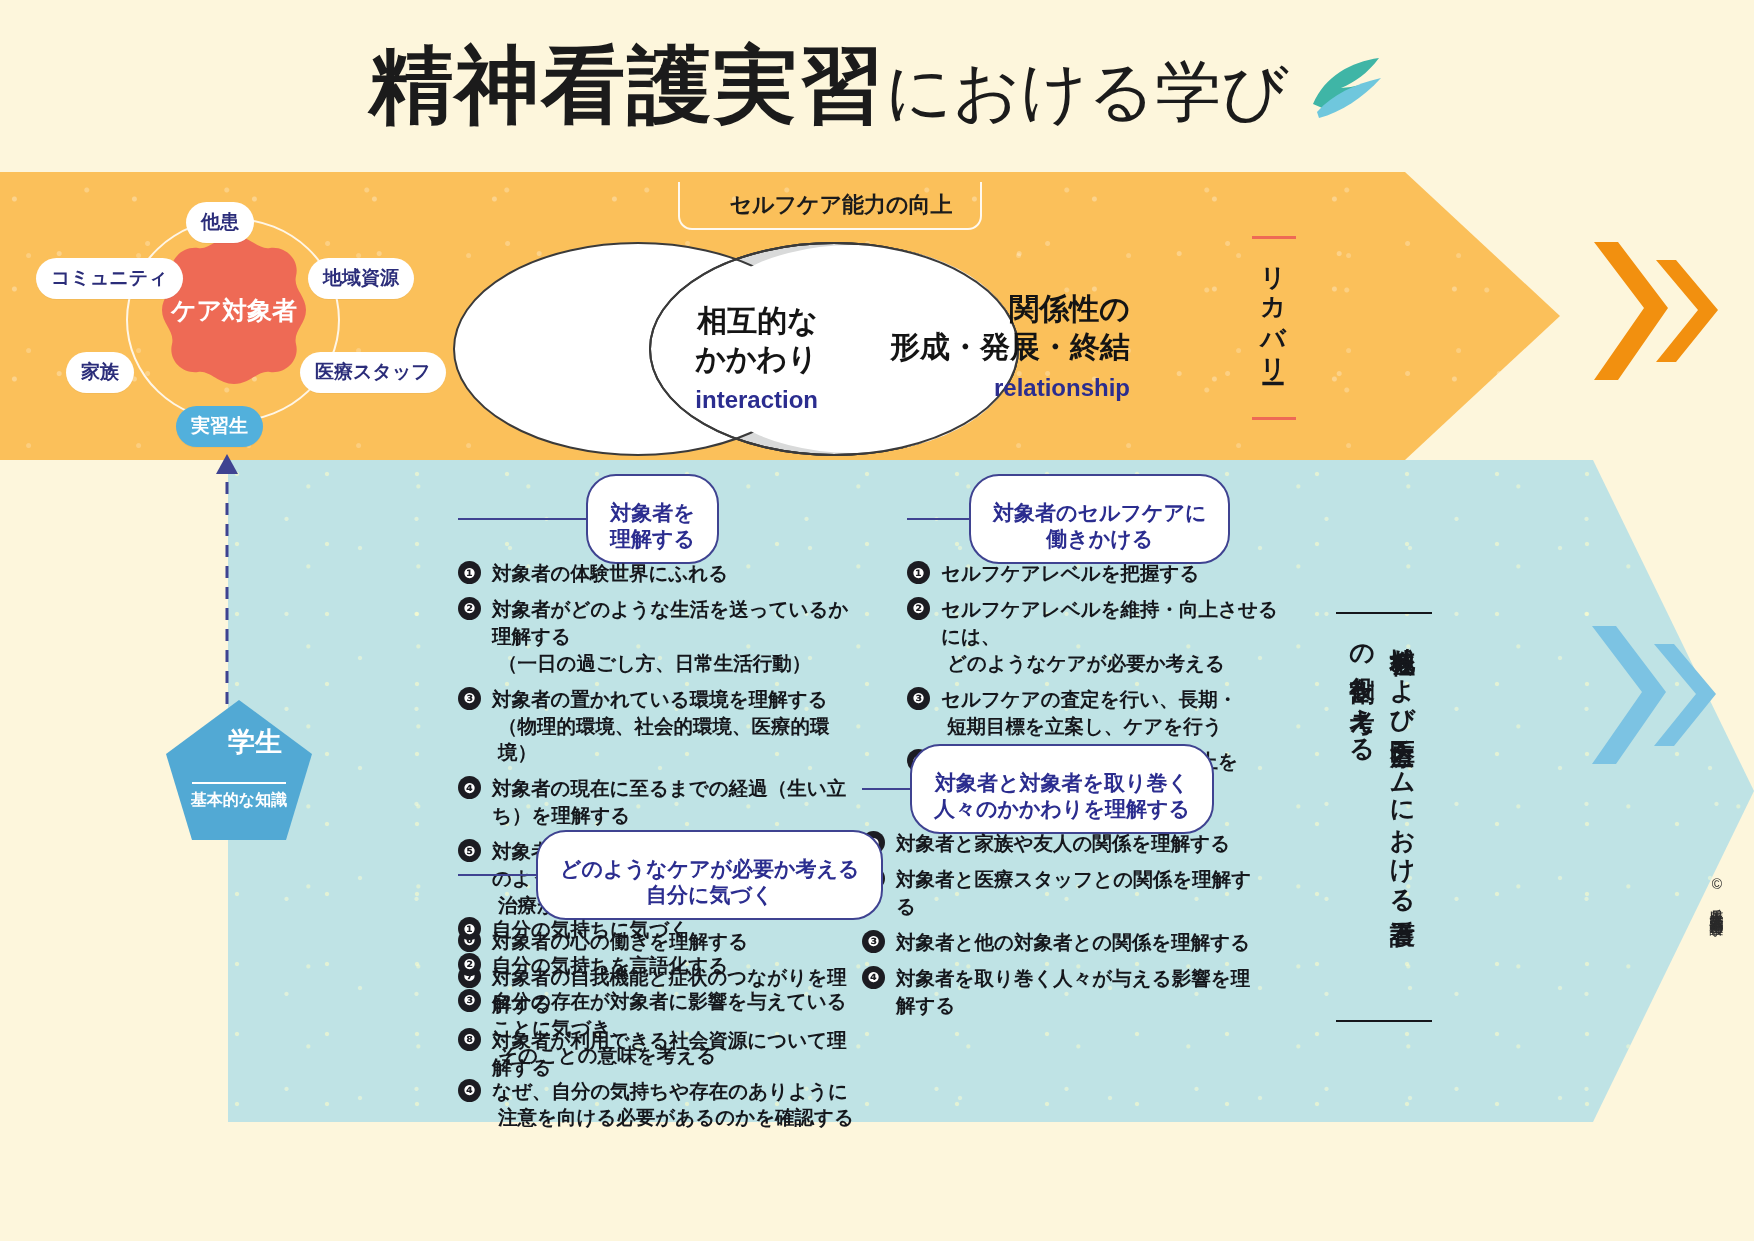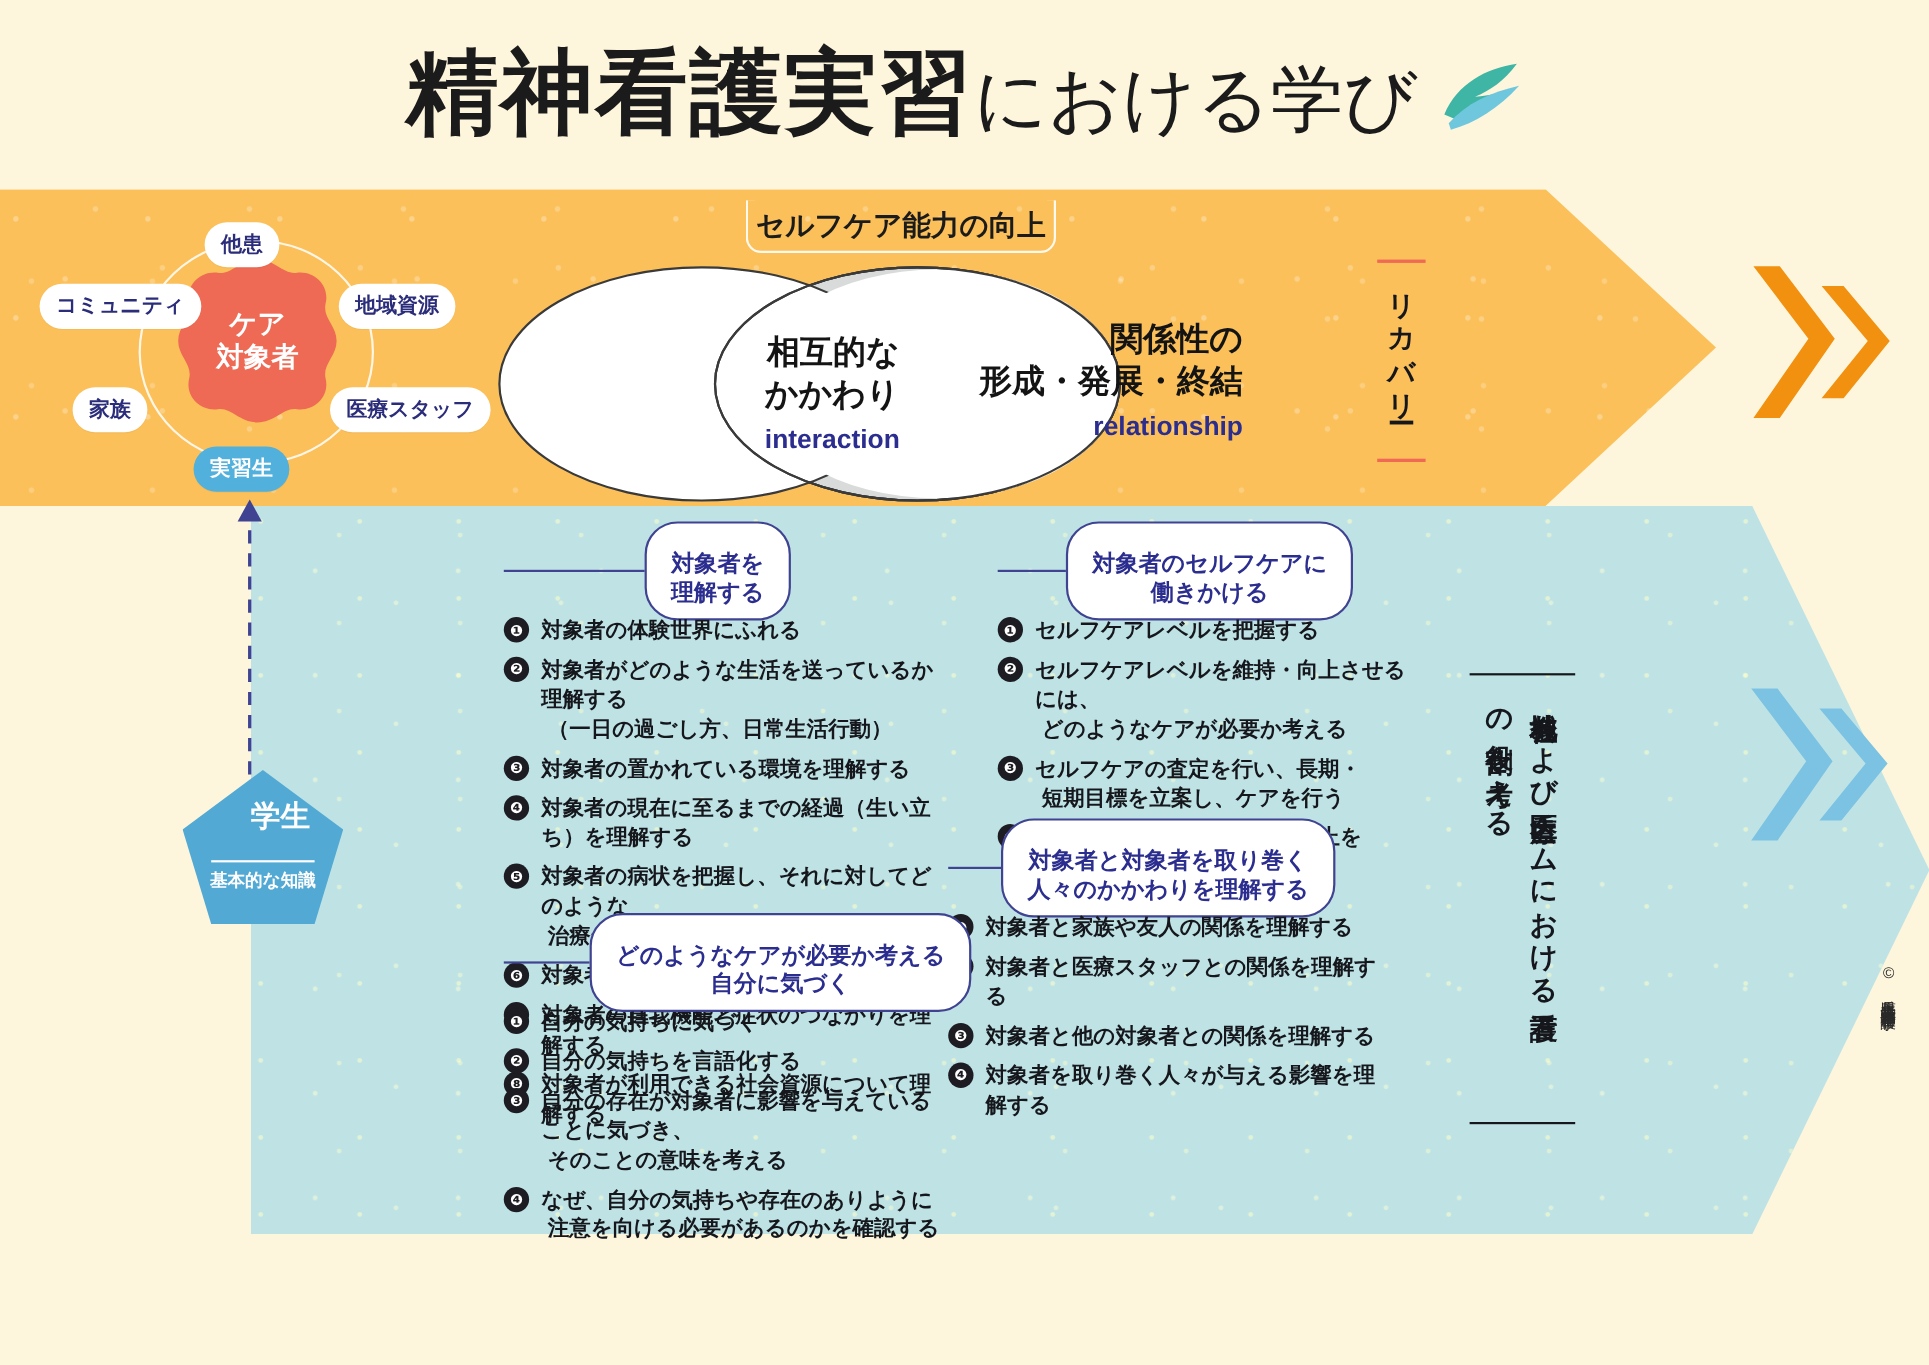--- a/index.html
+++ b/index.html
@@ -43,21 +43,21 @@
   
   #orange-chevrons{position:absolute;left:1588px;top:236px;}
   
   #care-cluster{position:absolute;left:18px;top:186px;width:420px;height:268px;}
   #care-ring{
     position:absolute;left:108px;top:32px;width:210px;height:200px;
     border:2px solid rgba(255,255,255,.85);border-radius:50%;
   }
   #care-center{
     position:absolute;left:152px;top:60px;width:128px;height:128px;
-    display:flex;flex-direction:column;align-items:center;justify-content:center;
+    display:flex;flex-direction:row;align-items:center;justify-content:center;
     color:#fff;font-size:25px;font-weight:700;line-height:1.22;text-align:right;
     z-index:3;
   }
   #care-blob{position:absolute;left:140px;top:48px;width:152px;height:152px;z-index:2;}
   .pill{
     position:absolute;background:#fff;color:#2b2d7a;border-radius:22px;
     font-size:19px;font-weight:700;padding:7px 15px 8px;white-space:nowrap;z-index:4;
     box-shadow:0 1px 0 rgba(0,0,0,.03);
   }
   .pill.blue{background:#52b0dc;color:#fff;}
@@ -67,21 +67,21 @@
   #pill-family   {left:48px; top:166px;}
   #pill-staff    {left:282px;top:166px;}
   #pill-student  {left:158px;top:220px;}
 
   
   #selfcare-label{
     position:absolute;left:678px;top:182px;width:278px;height:46px;
     border:2px solid rgba(255,255,255,.9);border-top:none;
     border-bottom-left-radius:14px;border-bottom-right-radius:14px;
     display:flex;align-items:center;justify-content:center;
-    font-size:26px;font-weight:700;color:#1b1b1b;
+    font-size:22px;font-weight:700;color:#1b1b1b;padding-left:22px;
   }
   
   #ellipse-wrap{position:absolute;left:452px;top:240px;width:720px;height:218px;}
   .ellipse-txt{
     position:absolute;text-align:right;color:#141414;z-index:5;
     font-size:30px;font-weight:700;line-height:1.28;
   }
   .ellipse-txt .en{display:block;color:#2b2d8f;font-size:24px;margin-top:6px;}
   #ell-left-txt {left:66px; top:62px;width:300px;}
   #ell-right-txt{left:348px;top:50px;width:330px;}
@@ -258,21 +258,21 @@
   <div class="sec-head">
     <div class="sec-line"></div>
     <div class="sec-bubble">
       <span>対象者を</span>
       <span class="l2">理解する</span>
     </div>
   </div>
   <ol class="items">
     <li><span class="num">❶</span><span>対象者の体験世界にふれる</span></li>
     <li><span class="num">❷</span><span>対象者がどのような生活を送っているか理解する</span><span class="l2">（一日の過ごし方、日常生活行動）</span></li>
-    <li><span class="num">❸</span><span>対象者の置かれている環境を理解する</span></li>
+    <li><span class="num">❸</span><span>対象者の置かれている環境を理解する</span><span class="l2">（物理的環境、社会的環境、医療的環境）</span></li>
     <li><span class="num">❹</span><span>対象者の現在に至るまでの経過（生い立ち）を理解する</span></li>
     <li><span class="num">❺</span><span>対象者の病状を把握し、それに対してどのような</span><span class="l2">治療が行われているか理解する</span></li>
     <li><span class="num">❻</span><span>対象者の心の働きを理解する</span></li>
     <li><span class="num">❼</span><span>対象者の自我機能と症状のつながりを理解する</span></li>
     <li><span class="num">❽</span><span>対象者が利用できる社会資源について理解する</span></li>
   </ol>
 </div>
 
 <div class="section" id="sec-selfcare">
   <div class="sec-head">

